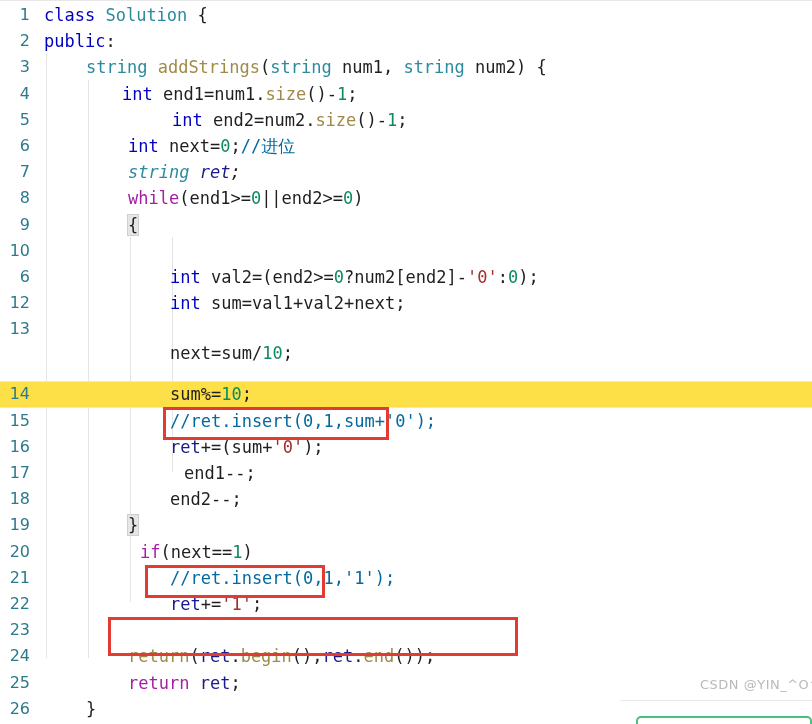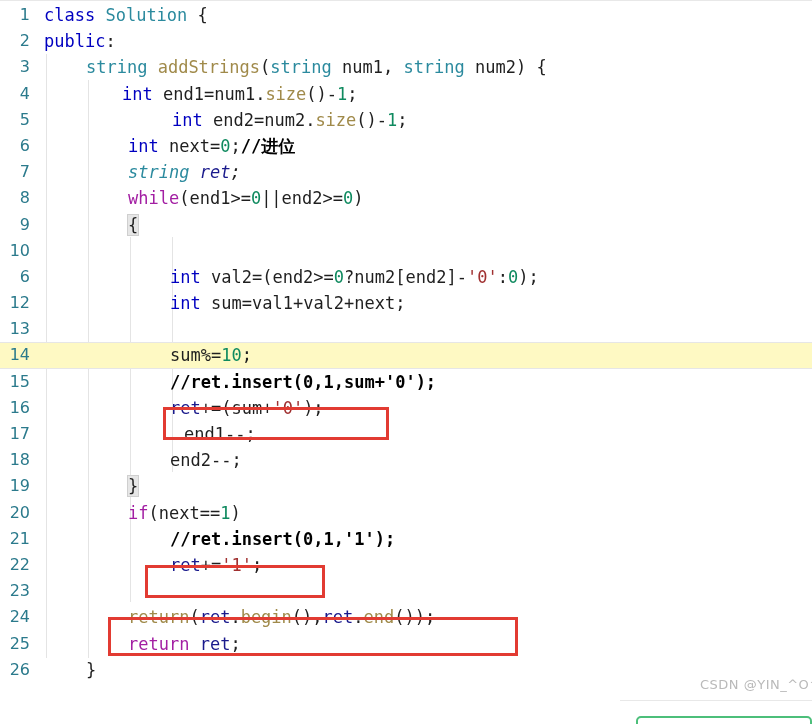--- a/index.html
+++ b/index.html
@@ -41,22 +41,23 @@
   
   .line {
     position: relative;
     height: 26.2px;
     line-height: 26.2px;
     white-space: pre;
     font-size: 17px;
     font-family: "DejaVu Sans Mono", "Liberation Mono", monospace;
   }
   .line.current {
-    background: #fef9c3;
+    background: #fde047;
     box-shadow: inset 0 1px 0 #e6e6e6, inset 0 -1px 0 #e6e6e6;
+    margin-top: 39px;
   }
 
   .gutter {
     position: absolute;
     left: 0; top: 0;
     width: 30px;
     text-align: right;
     color: #2b7a8c;
     font-size: 16px;
     font-family: "DejaVu Sans", "Liberation Sans", sans-serif;
@@ -83,21 +84,21 @@
     background: #e4e4e4;
   }
 
   
   .kw-blue    { color: #0000c0; }      
   .kw-purple  { color: #a31fa3; }      
   .type-teal  { color: #2b8a9e; }      
   .fn-tan     { color: #a08a4a; }      
   .num-green  { color: #0f8a5f; }      
   .char-red   { color: #a03030; }      
-  .cmt-green  { color: #000000; font-weight: bold; }      
+  .cmt-green  { color: #0369a1; }      
   .var-navy   { color: #1a1a8c; }      
   .plain      { color: #1f1f1f; }
 
   .brace-match {
     background: #e6e6e6;
     outline: 1px solid #cfcfcf;
   }
 
   
   .annot-box {
@@ -168,21 +169,21 @@
         <div class="line"><div class="gutter">10</div></div>
         <div class="line"><div class="gutter">6</div><div class="code" style="left: 170px;"><span class="kw-blue">int</span> <span class="plain">val2</span>=(<span class="plain">end2</span>&gt;=<span class="num-green">0</span>?<span class="plain">num2</span>[<span class="plain">end2</span>]-<span class="char-red">'0'</span>:<span class="num-green">0</span>);</div></div>
         <div class="line"><div class="gutter">12</div><div class="code" style="left: 170px;"><span class="kw-blue">int</span> <span class="plain">sum</span>=<span class="plain">val1</span>+<span class="plain">val2</span>+<span class="plain">next</span>;</div></div>
         <div class="line"><div class="gutter">13</div><div class="code" style="left: 170px; margin-top: 24px;"><span class="plain">next</span>=<span class="plain">sum</span>/<span class="num-green">10</span>;</div></div>
         <div class="line current"><div class="gutter">14</div><div class="code" style="left: 170px;"><span class="plain">sum</span>%=<span class="num-green">10</span>;</div></div>
         <div class="line"><div class="gutter">15</div><div class="code" style="left: 170px;"><span class="cmt-green">//ret.insert(0,1,sum+'0');</span></div></div>
         <div class="line"><div class="gutter">16</div><div class="code" style="left: 170px;"><span class="var-navy">ret</span>+=(<span class="plain">sum</span>+<span class="char-red">'0'</span>);</div></div>
         <div class="line"><div class="gutter">17</div><div class="code" style="left: 184px;"><span class="plain">end1</span>--;</div></div>
         <div class="line"><div class="gutter">18</div><div class="code" style="left: 170px;"><span class="plain">end2</span>--;</div></div>
         <div class="line"><div class="gutter">19</div><div class="code" style="left: 128px;"><span class="brace-match">}</span></div></div>
-        <div class="line"><div class="gutter">20</div><div class="code" style="left: 128px;"><span class="kw-purple">if</span>(<span class="plain">next</span>==<span class="num-green">1</span>)</div></div>
+        <div class="line"><div class="gutter">20</div><div class="code" style="left: 140px;"><span class="kw-purple">if</span>(<span class="plain">next</span>==<span class="num-green">1</span>)</div></div>
         <div class="line"><div class="gutter">21</div><div class="code" style="left: 170px;"><span class="cmt-green">//ret.insert(0,1,'1');</span></div></div>
         <div class="line"><div class="gutter">22</div><div class="code" style="left: 170px;"><span class="var-navy">ret</span>+=<span class="char-red">'1'</span>;</div></div>
         <div class="line"><div class="gutter">23</div><div class="code" style="left: 44px;"></div></div>
         <div class="line"><div class="gutter">24</div><div class="code" style="left: 128px;"><span class="fn-tan">return</span>(<span class="var-navy">ret</span>.<span class="fn-tan">begin</span>(),<span class="var-navy">ret</span>.<span class="fn-tan">end</span>());</div></div>
         <div class="line"><div class="gutter">25</div><div class="code" style="left: 128px;"><span class="kw-purple">return</span> <span class="var-navy">ret</span>;</div></div>
         <div class="line"><div class="gutter">26</div><div class="code" style="left: 86px;">}</div></div>
       </div>
 
   </div>
 

